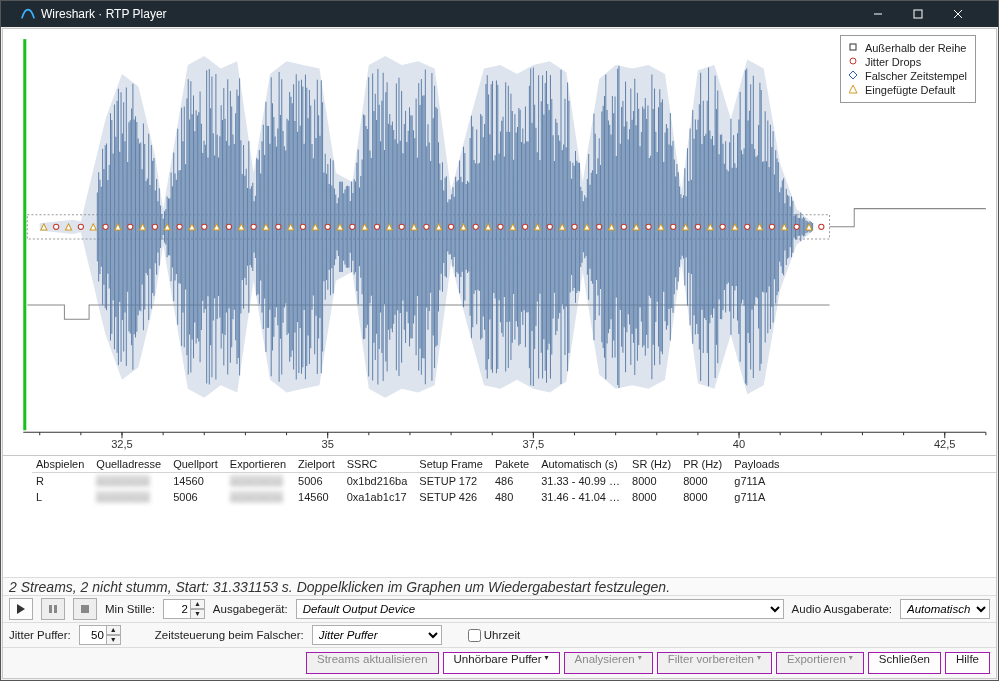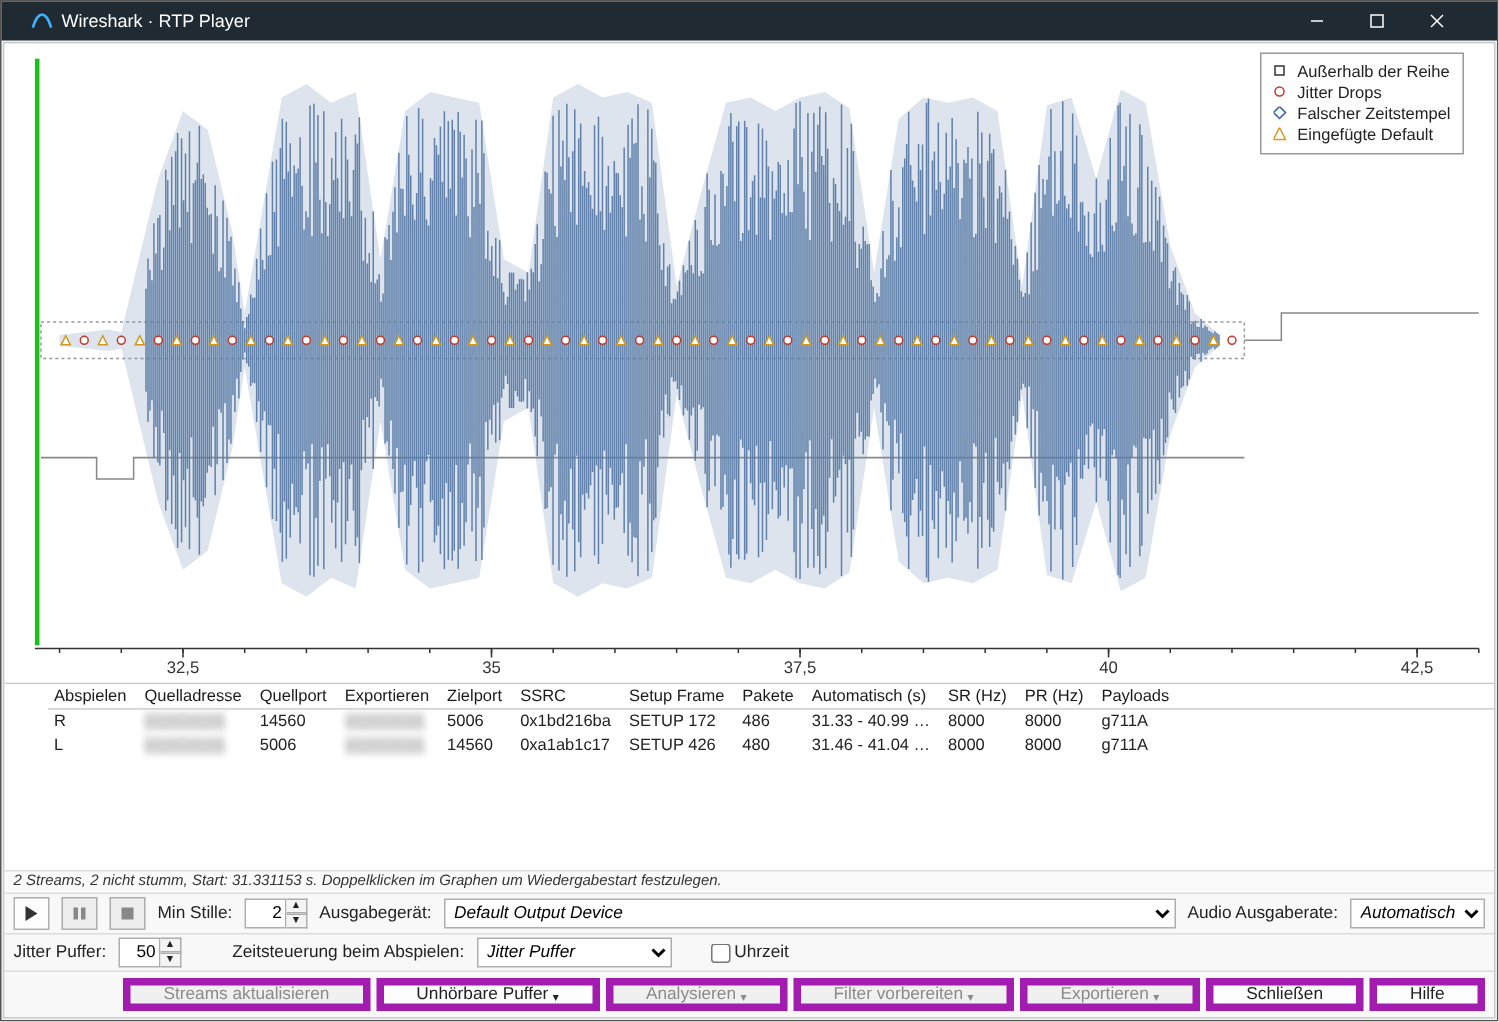--- a/index.html
+++ b/index.html
@@ -32,40 +32,40 @@
 
   
   .table-wrap { height: 150px; border-top: 1px solid #c8c8c8; overflow: hidden; background: #fff; padding-left: 29px; }
   table { border-collapse: collapse; font-size: 11px; width: 100%; }
   th, td { text-align: left; padding: 2px 8px 2px 4px; white-space: nowrap; }
   thead th { border-bottom: 1px solid #d4d4d4; font-weight: normal; color: #1a1a1a; background: #fff; }
   tbody tr { }
   .blurred { filter: blur(2px); background:#d8d8d8; color:#aaa; user-select:none;}
 
   
-  .status-row { height: 18px; padding: 1px 6px; font-size: 10px; font-style: italic; color: #333; border-top: 1px solid #dcdcdc; background: #fafafa; display:flex; align-items:center; }
+  .status-row { height: 18px; padding: 1px 6px; font-size: 14px; font-style: italic; color: #333; border-top: 1px solid #dcdcdc; background: #fafafa; display:flex; align-items:center; }
   .ctrl-row { height: 28px; border-top: 1px solid #dcdcdc; display: flex; align-items: center; gap: 8px; padding: 2px 6px; background: #f8f8f8; font-size: 11.5px; }
   .ctrl-row .lbl { white-space: nowrap; }
   .ctrl-row select, .ctrl-row input[type=text] { font-size: 11.5px; padding: 1px 2px; border: 1px solid #aeaeae; background: #fff; }
   .ctrl-row select { height: 20px; font-style: italic; }
   .spinbox { display:flex; align-items:stretch; }
   .spinbox input { width: 28px; text-align: right; height:20px; }
   .spin-btns { display:flex; flex-direction:column; }
   .spin-btns div { width:14px; height:10px; border:1px solid #aeaeae; border-left:none; background:#f4f4f4; font-size:7px; line-height:8px; text-align:center; }
   .checkbox { display:flex; align-items:center; gap:3px; }
   .checkbox input { margin:0; }
 
   .media-btn { width: 24px; height: 22px; border: 1px solid #aeaeae; background: #fdfdfd; display: flex; align-items: center; justify-content: center; }
   .media-btn.disabled { background:#eee; color:#999; }
 
   .grow { flex: 1; }
 
   
   .bottom-row { height: 32px; border-top: 1px solid #dcdcdc; display: flex; align-items: center; justify-content: flex-end; gap: 4px; padding: 4px 6px; background: #f8f8f8; }
-  .btn { height: 22px; padding: 0 22px; font-size: 11.5px; background: #fdfdfd; border: 5px solid #a21caf; display: flex; align-items: flex-end; gap: 3px; }
+  .btn { height: 22px; padding: 0 10px; font-size: 11.5px; background: #fdfdfd; border: 1px solid #a21caf; display: flex; align-items: flex-start; gap: 3px; }
   .btn.disabled { color: #8a8a8a; background: #f0f0f0; }
   .btn .caret { font-size: 8px; }
 
 </style>
 </head>
 <body>
 
 <div class="window">
 
   <div class="titlebar">
@@ -335,21 +335,21 @@
     <div class="ctrl-row">
       <span class="lbl">Jitter Puffer:</span>
       <div class="spinbox">
         <input type="text" value="50" style="">
         <div class="spin-btns">
             <div>▲</div>
             <div>▼</div>
           </div>
       </div>
       <span style="width:18px"></span>
-      <span class="lbl">Zeitsteuerung beim Abspielen:</span>
+      <span class="lbl">Zeitsteuerung beim Falscher:</span>
       <select style="width:130px">
         <option>Jitter Puffer</option>
       </select>
       <span style="width:10px"></span>
       <label class="checkbox">
         <input type="checkbox" style="">
         <span>Uhrzeit</span>
       </label>
     </div>
 

